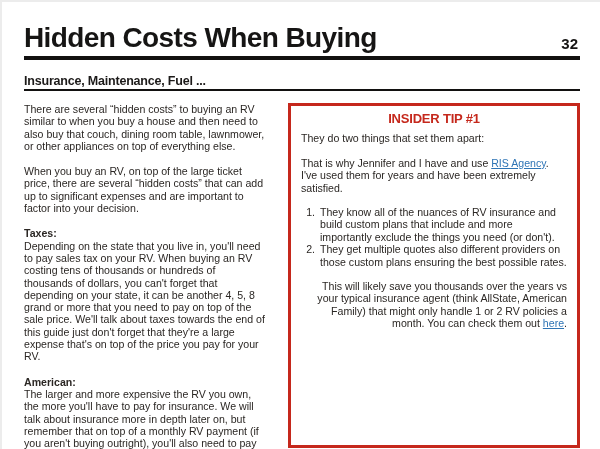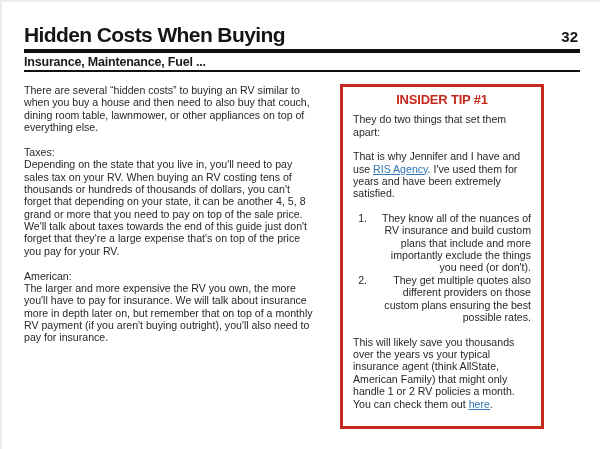--- a/index.html
+++ b/index.html
@@ -9,50 +9,50 @@
     background: #ffffff;
     color: #2b2724;
     border-top: 2px solid #ececec;
     border-left: 2px solid #ececec;
     overflow: hidden;
   }
   .page { width: 600px; height: 449px; position: relative; }
   .header { margin: 22px 22px 0 22px; }
   .title-row { display: flex; align-items: flex-end; justify-content: space-between; }
   .page-title {
-    font-size: 21px; font-weight: bold; color: #161514;
+    font-size: 28px; font-weight: bold; color: #161514;
     letter-spacing: -0.6px; line-height: 1;
   }
   .page-number { font-size: 15px; font-weight: bold; color: #161514; padding-right: 2px; text-align: right; }
   .rule-thick { height: 4px; background: #121110; margin-top: 4px; }
-  .subtitle { font-size: 12.5px; font-weight: bold; color: #1c1a19; margin-top: 2px; letter-spacing: -0.2px; }
+  .subtitle { font-size: 12.5px; font-weight: bold; color: #1c1a19; margin-top: 14px; letter-spacing: -0.2px; }
   .rule-thin { height: 2px; background: #121110; margin-top: 1px; }
 
   .columns { display: flex; margin: 12px 22px 0 22px; gap: 22px; }
 
   .left-col { width: 294px; font-size: 10.6px; line-height: 12.3px; color: #2b2724; }
   .left-col p { margin-bottom: 13px; }
-  .section-heading { font-weight: normal; }
+  .section-heading { font-weight: bold; }
   .section-body { margin-bottom: 13px; }
 
   .tip-box {
-    width: 204px; height: 345px;
+    width: 292px; height: 345px;
     border: 3px solid #c5281c;
     padding: 7px 10px 6px 10px;
     font-size: 10.6px; line-height: 12.4px; color: #2b2724;
     flex-shrink: 0;
   }
   .tip-title {
     text-align: center; color: #c5281c; font-weight: bold;
     font-size: 13px; letter-spacing: -0.2px; margin-bottom: 7px;
   }
   .tip-box p { margin-bottom: 12px; }
-  .tip-box ol { margin: 11px 0 12px 0; padding-left: 17px; text-align: right; }
+  .tip-box ol { margin: 11px 0 12px 0; padding-left: 17px; }
   .tip-box li { margin: 0; padding-left: 2px; }
-  .tip-box p.last { margin-bottom: 0; }
+  .tip-box p.last { margin-bottom: 0; text-align: right; }
   a.doc-link { color: #2e74b5; text-decoration: underline; cursor: pointer; }
 </style>
 </head>
 <body>
 
 <div class="page">
 
   <div class="header">
     <div class="title-row">
       <div class="page-title">Hidden Costs When Buying</div>
@@ -60,20 +60,21 @@
     </div>
     <div class="rule-thick"></div>
     <div class="subtitle">Insurance, Maintenance, Fuel ...</div>
     <div class="rule-thin"></div>
   </div>
 
   <div class="columns">
 
     <div class="left-col">
       <p>There are several “hidden costs” to buying an RV similar to when you buy a house and then need to also buy that couch, dining room table, lawnmower, or other appliances on top of everything else.</p>
+      <p>When you buy an RV, on top of the large ticket price, there are several “hidden costs” that can add up to significant expenses and are important to factor into your decision.</p>
       <div class="section-heading">Taxes:</div>
       <div class="section-body">Depending on the state that you live in, you'll need to pay sales tax on your RV. When buying an RV costing tens of thousands or hundreds of thousands of dollars, you can't forget that depending on your state, it can be another 4, 5, 8 grand or more that you need to pay on top of the sale price. We'll talk about taxes towards the end of this guide just don't forget that they're a large expense that's on top of the price you pay for your RV.</div>
       <div class="section-heading">American:</div>
       <div class="section-body">The larger and more expensive the RV you own, the more you'll have to pay for insurance. We will talk about insurance more in depth later on, but remember that on top of a monthly RV payment (if you aren't buying outright), you'll also need to pay for insurance.</div>
     </div>
 
     <div class="tip-box">
       <div class="tip-title">INSIDER TIP #1</div>
       <p>They do two things that set them apart:</p>
       <p><span>That is why Jennifer and I have and use </span><a class="doc-link">RIS Agency</a><span>. I've used them for years and have been extremely satisfied.</span></p>

